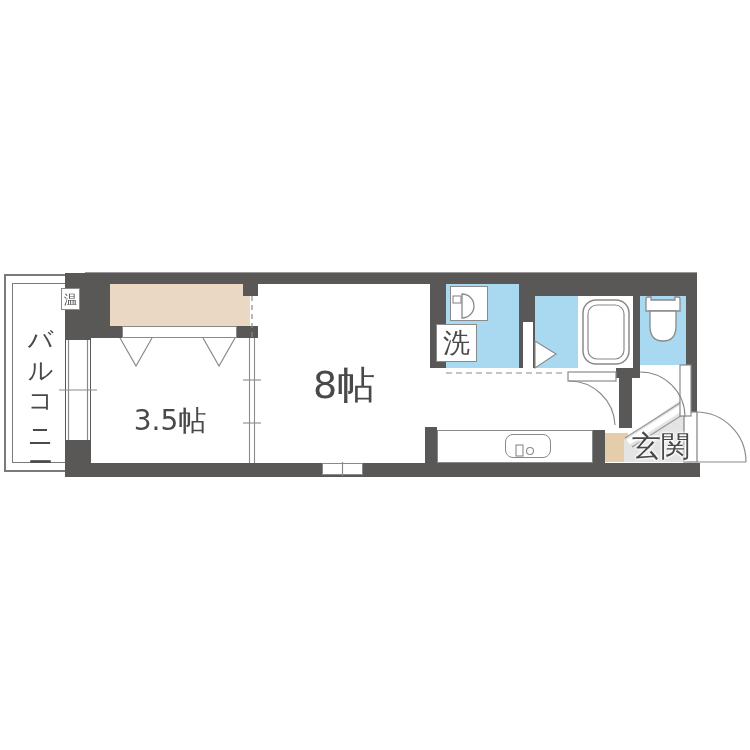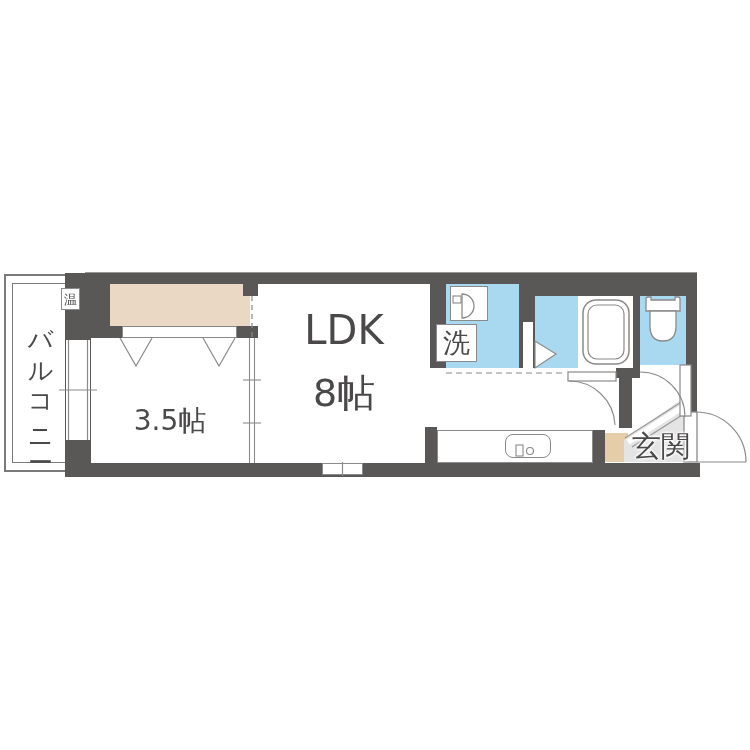--- a/index.html
+++ b/index.html
@@ -103,22 +103,21 @@
   </svg>
 
   <div class="lbl" style="left:24px;top:298px;width:32px;height:170px;writing-mode:vertical-rl;font-size:25px;letter-spacing:6px;line-height:32px;">バルコニー</div>
 
   <div class="abs" style="left:61px;top:288px;width:19px;height:22px;background:#fff;border:1px solid #8a8a8a;text-align:center;">
     <span style="font-size:13px;line-height:20px;color:#4a4848;">温</span>
   </div>
 
   <div class="lbl" style="left:90px;top:399px;width:160px;height:44px;font-size:28px;line-height:44px;">3.5帖</div>
 
-  <div class="lbl" style="left:264px;top:308px;width:160px;height:44px;font-size:40px;line-height:44px;">LDK</div>
-  <div class="lbl" style="left:264px;top:363px;width:160px;height:44px;font-size:38px;line-height:44px;margin-top:8px;">8帖</div>
+  <div class="lbl" style="left:264px;top:363px;width:160px;height:44px;font-size:38px;line-height:44px;">8帖</div>
 
   <div class="abs" style="left:436px;top:324px;width:41px;height:38px;background:#fff;border:1.5px solid #8a8a8a;text-align:center;">
     <span style="font-size:27px;line-height:35px;color:#4a4848;">洗</span>
   </div>
 
   <div class="lbl" style="left:624px;top:429px;width:74px;height:34px;font-size:29px;line-height:34px;
               text-shadow:0 0 3px #fff,0 0 3px #fff,0 0 3px #fff,0 0 3px #fff;font-family:Liberation Serif, serif;">玄関</div>
 
 </div>
 

